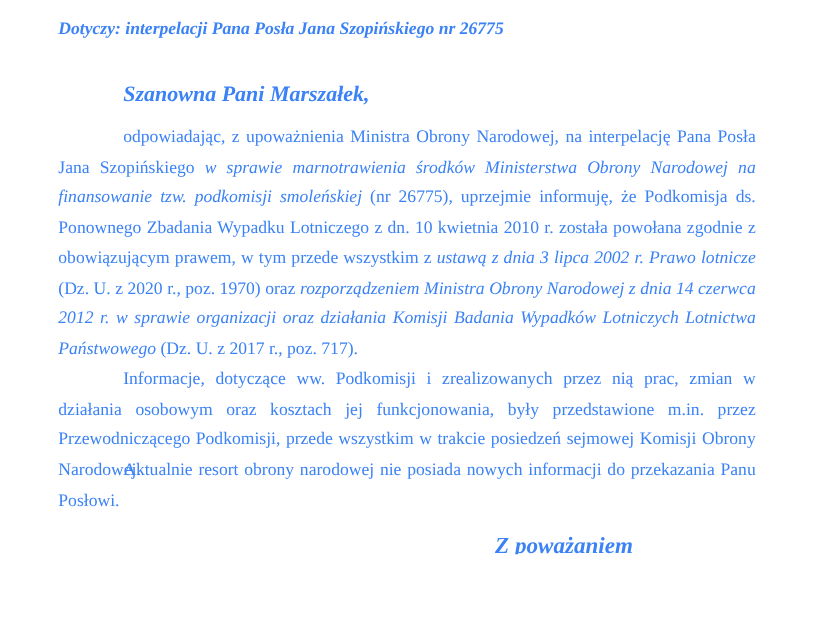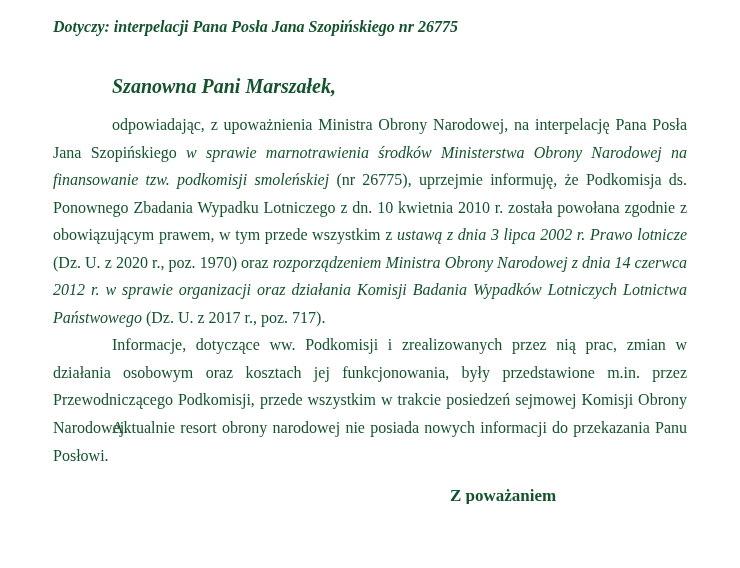--- a/index.html
+++ b/index.html
@@ -1,21 +1,21 @@
 <!DOCTYPE html>
 <html lang="pl"><head>
 <meta charset="utf-8">
 <style>
   html, body { margin: 0; padding: 0; background: #ffffff; }
   .page {
     position: relative;
     width: 740px;
     height: 504px;
     background: #ffffff;
-    color: #14532d;
+    color: #3b82f6;
     font-family: "Liberation Serif", "DejaVu Serif", serif;
     overflow: hidden;
   }
   .subject {
     position: absolute;
     left: 53px;
     top: 13px;
     font-size: 16px;
     line-height: 28px;
     font-weight: bold;
@@ -43,23 +43,24 @@
     text-indent: 59px;
   }
   #para1 { top: 111px; }
   #para2 { top: 331px; }
   #para3 { top: 414px; }
   .it { font-style: italic; }
   .closing {
     position: absolute;
     left: 450px;
     top: 482px;
-    font-size: 17px;
+    font-size: 21px;
     line-height: 28px;
     font-weight: bold;
+    font-style: italic;
     white-space: nowrap;
   }
   .signature-note {
     position: absolute;
     left: 451px;
     top: 524px;
     font-size: 13.5px;
     line-height: 28px;
     white-space: nowrap;
   }

